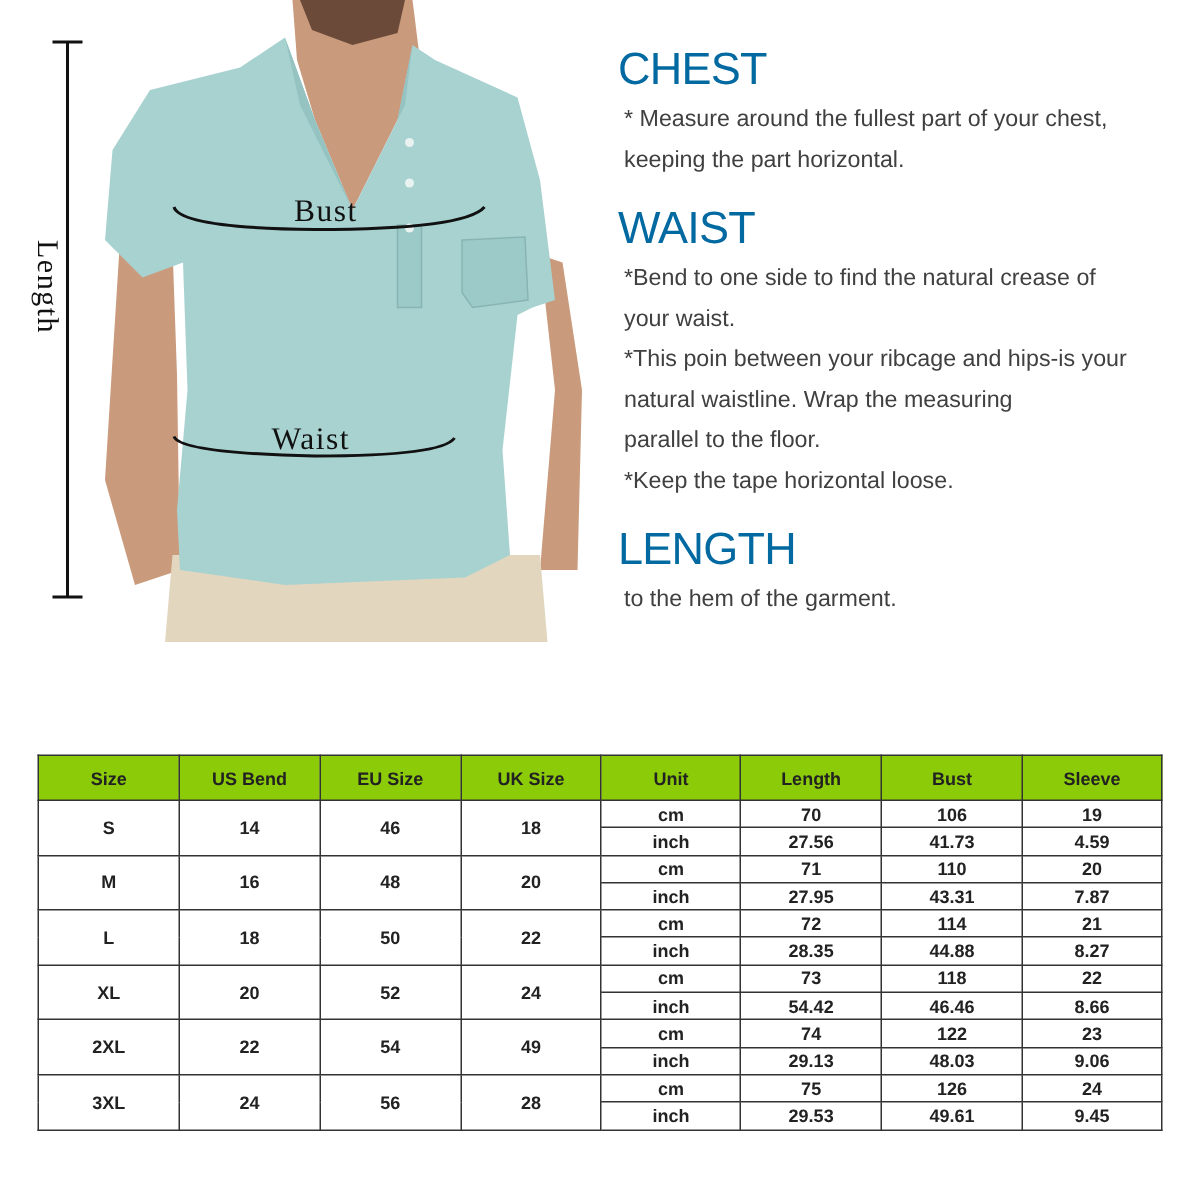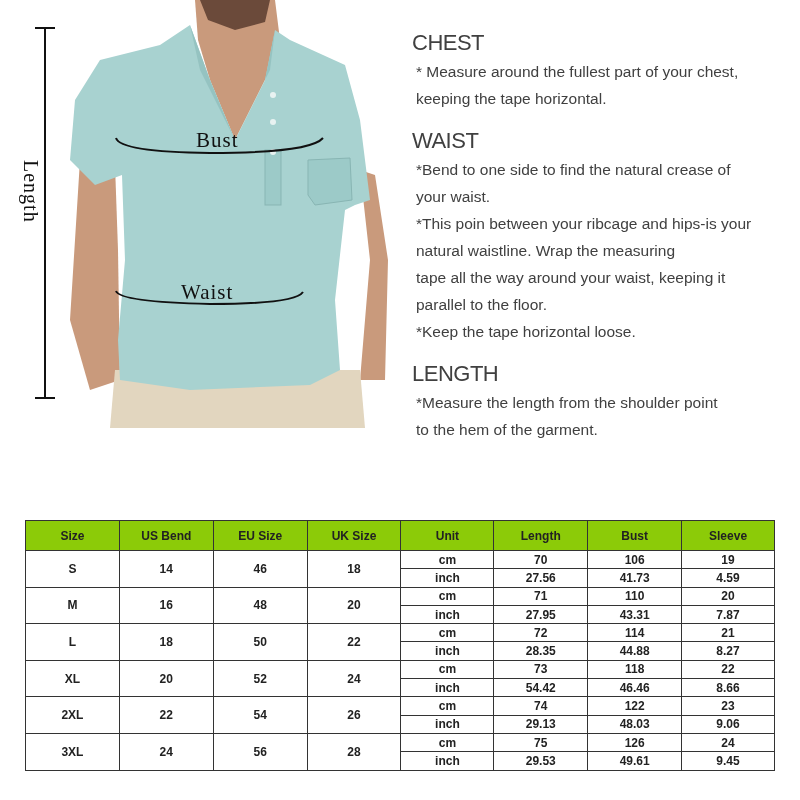--- a/index.html
+++ b/index.html
@@ -3,24 +3,24 @@
 <meta charset="utf-8">
 <style>
   html,body{margin:0;padding:0;background:#fff;}
   body{width:800px;height:800px;position:relative;overflow:hidden;font-family:"Liberation Sans",sans-serif;}
   .photo{position:absolute;left:60px;top:0;width:330px;height:428px;overflow:hidden;}
   .len-bar{position:absolute;left:44px;top:28px;width:2px;height:370px;background:#111;}
   .len-cap{position:absolute;left:35px;width:20px;height:2px;background:#111;}
   .len-label{position:absolute;left:18px;top:160px;font-family:"Liberation Serif",serif;font-size:20px;color:#111;transform-origin:left top;transform:rotate(90deg) translate(0,-24px);letter-spacing:1px;}
   .tag{position:absolute;font-family:"Liberation Serif",serif;font-size:21px;color:#111;letter-spacing:1px;}
   .guide{position:absolute;right:0;top:30px;left:412px;}
-  .sec-title{font-size:22px;color:#404040;margin:0 0 2px 0;letter-spacing:-0.5px;}
+  .sec-title{font-size:30px;color:#0369a1;margin:0 0 2px 0;letter-spacing:-0.5px;}
   .sec-line{font-size:15.5px;color:#404040;line-height:23px;margin:4px;white-space:nowrap;}
   .sec{margin-bottom:18px;}
-  table{position:absolute;left:25px;top:520px;width:750px;border-collapse:collapse;}
+  table{position:absolute;left:25px;top:503px;width:750px;border-collapse:collapse;}
   th{background:#8ccb08;color:#222;font-size:12px;font-weight:bold;height:29px;border:1.5px solid #333;padding:0;}
   td{font-size:12px;font-weight:bold;color:#222;text-align:center;border:1.5px solid #333;padding:0;height:17.3px;}
 </style>
 </head>
 <body>
 
 <div class="photo">
   <svg width="330" height="428" viewBox="0 0 330 428">
 
     <path d="M135 0 L215 0 L220 40 L205 80 L175 140 L150 80 L138 40 Z" fill="#c99a7c"></path>
@@ -54,35 +54,33 @@
   <path d="M116 138 Q120 152 210 153 Q310 153 323 138" fill="none" stroke="#111" stroke-width="2"></path>
   <path d="M116 291 Q120 302 210 304 Q295 304 303 292" fill="none" stroke="#111" stroke-width="2"></path>
 </svg>
 <div class="tag" style="left:196px;top:128px">Bust</div>
 <div class="tag" style="left:181px;top:280px">Waist</div>
 
 <div class="guide">
   <div class="sec">
     <div class="sec-title">CHEST</div>
     <p class="sec-line">* Measure around the fullest part of your chest,</p>
-    <p class="sec-line">keeping the tape horizontal.</p>
+    <p class="sec-line">keeping the part horizontal.</p>
   </div>
   <div class="sec">
     <div class="sec-title">WAIST</div>
     <p class="sec-line">*Bend to one side to find the natural crease of</p>
     <p class="sec-line">your waist.</p>
     <p class="sec-line">*This poin between your ribcage and hips-is your</p>
     <p class="sec-line">natural waistline. Wrap the measuring</p>
-    <p class="sec-line">tape all the way around your waist, keeping it</p>
     <p class="sec-line">parallel to the floor.</p>
     <p class="sec-line">*Keep the tape horizontal loose.</p>
   </div>
   <div class="sec">
     <div class="sec-title">LENGTH</div>
-    <p class="sec-line">*Measure the length from the shoulder point</p>
     <p class="sec-line">to the hem of the garment.</p>
   </div>
 </div>
 
 <table>
   <colgroup>
     <col style="width:94px">
       <col style="width:94px">
       <col style="width:94px">
       <col style="width:94px">
@@ -165,21 +163,21 @@
       <tr>
         <td>inch</td>
         <td>54.42</td>
         <td>46.46</td>
         <td>8.66</td>
       </tr>
       <tr>
         <td rowspan="2">2XL</td>
         <td rowspan="2">22</td>
         <td rowspan="2">54</td>
-        <td rowspan="2">26</td>
+        <td rowspan="2">49</td>
         <td>cm</td>
         <td>74</td>
         <td>122</td>
         <td>23</td>
       </tr>
       <tr>
         <td>inch</td>
         <td>29.13</td>
         <td>48.03</td>
         <td>9.06</td>

